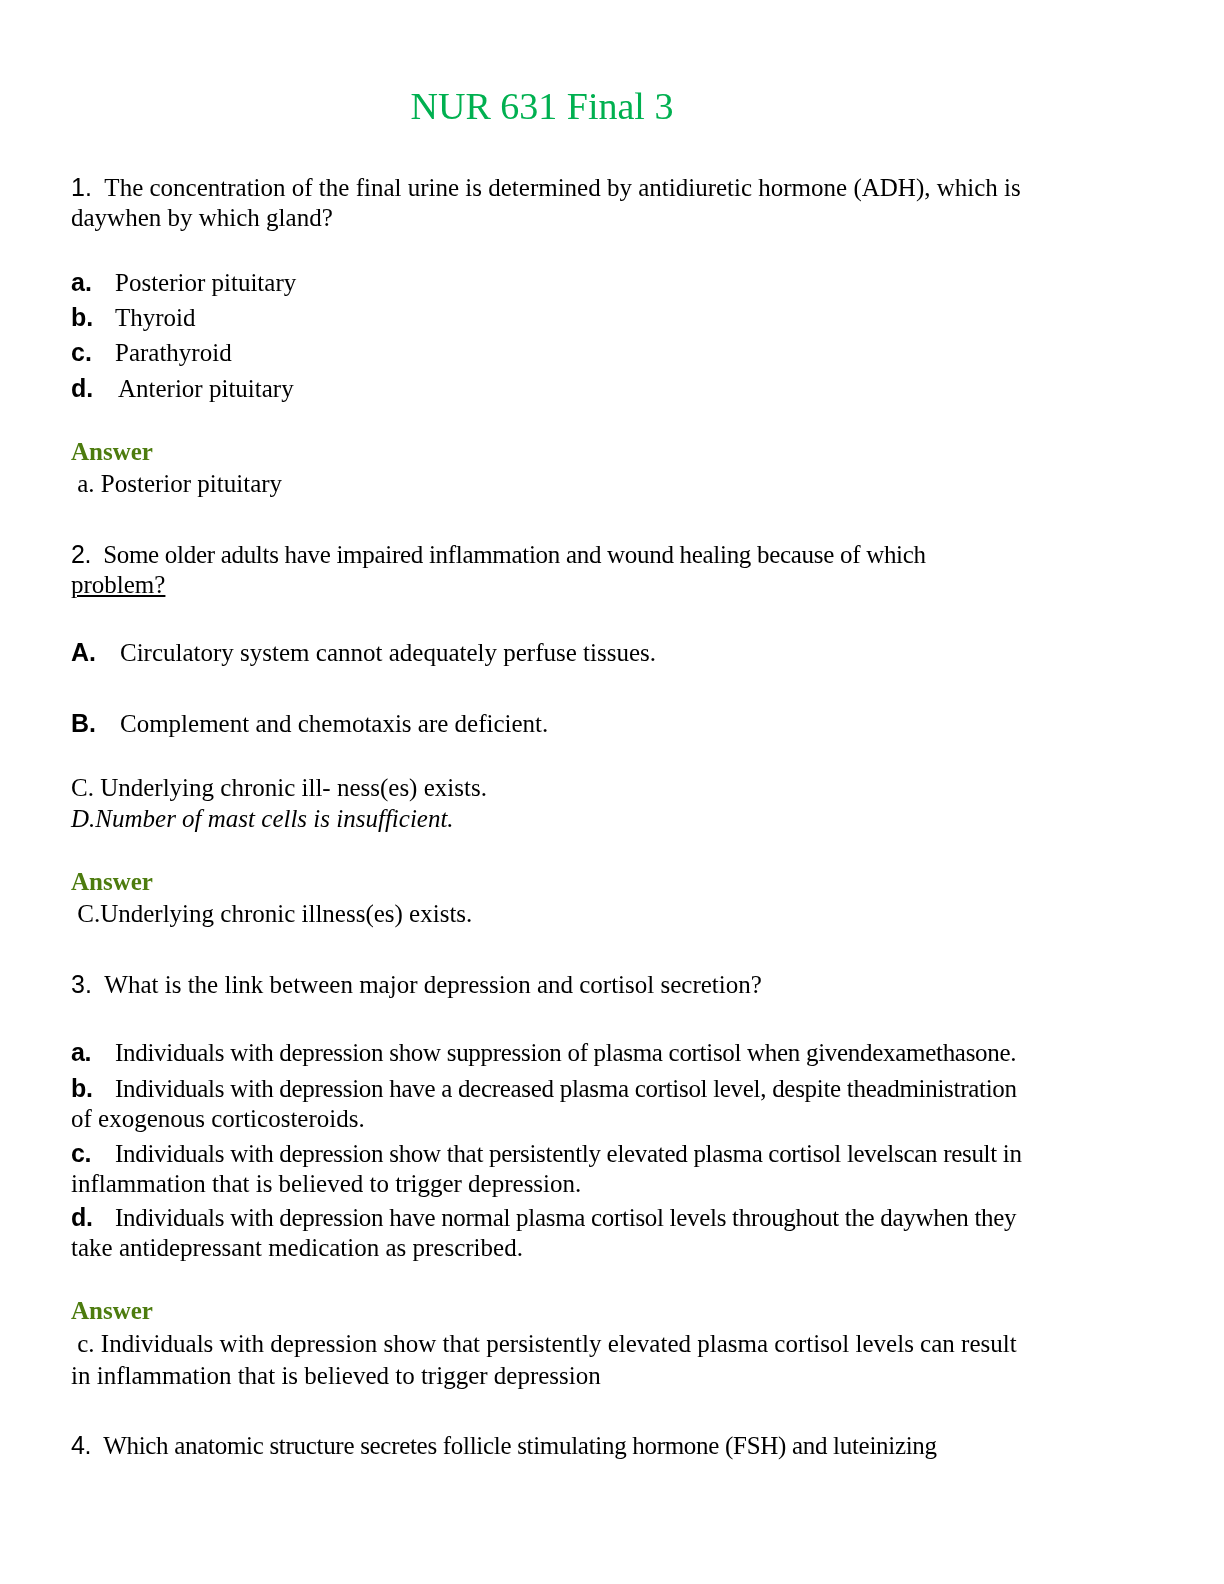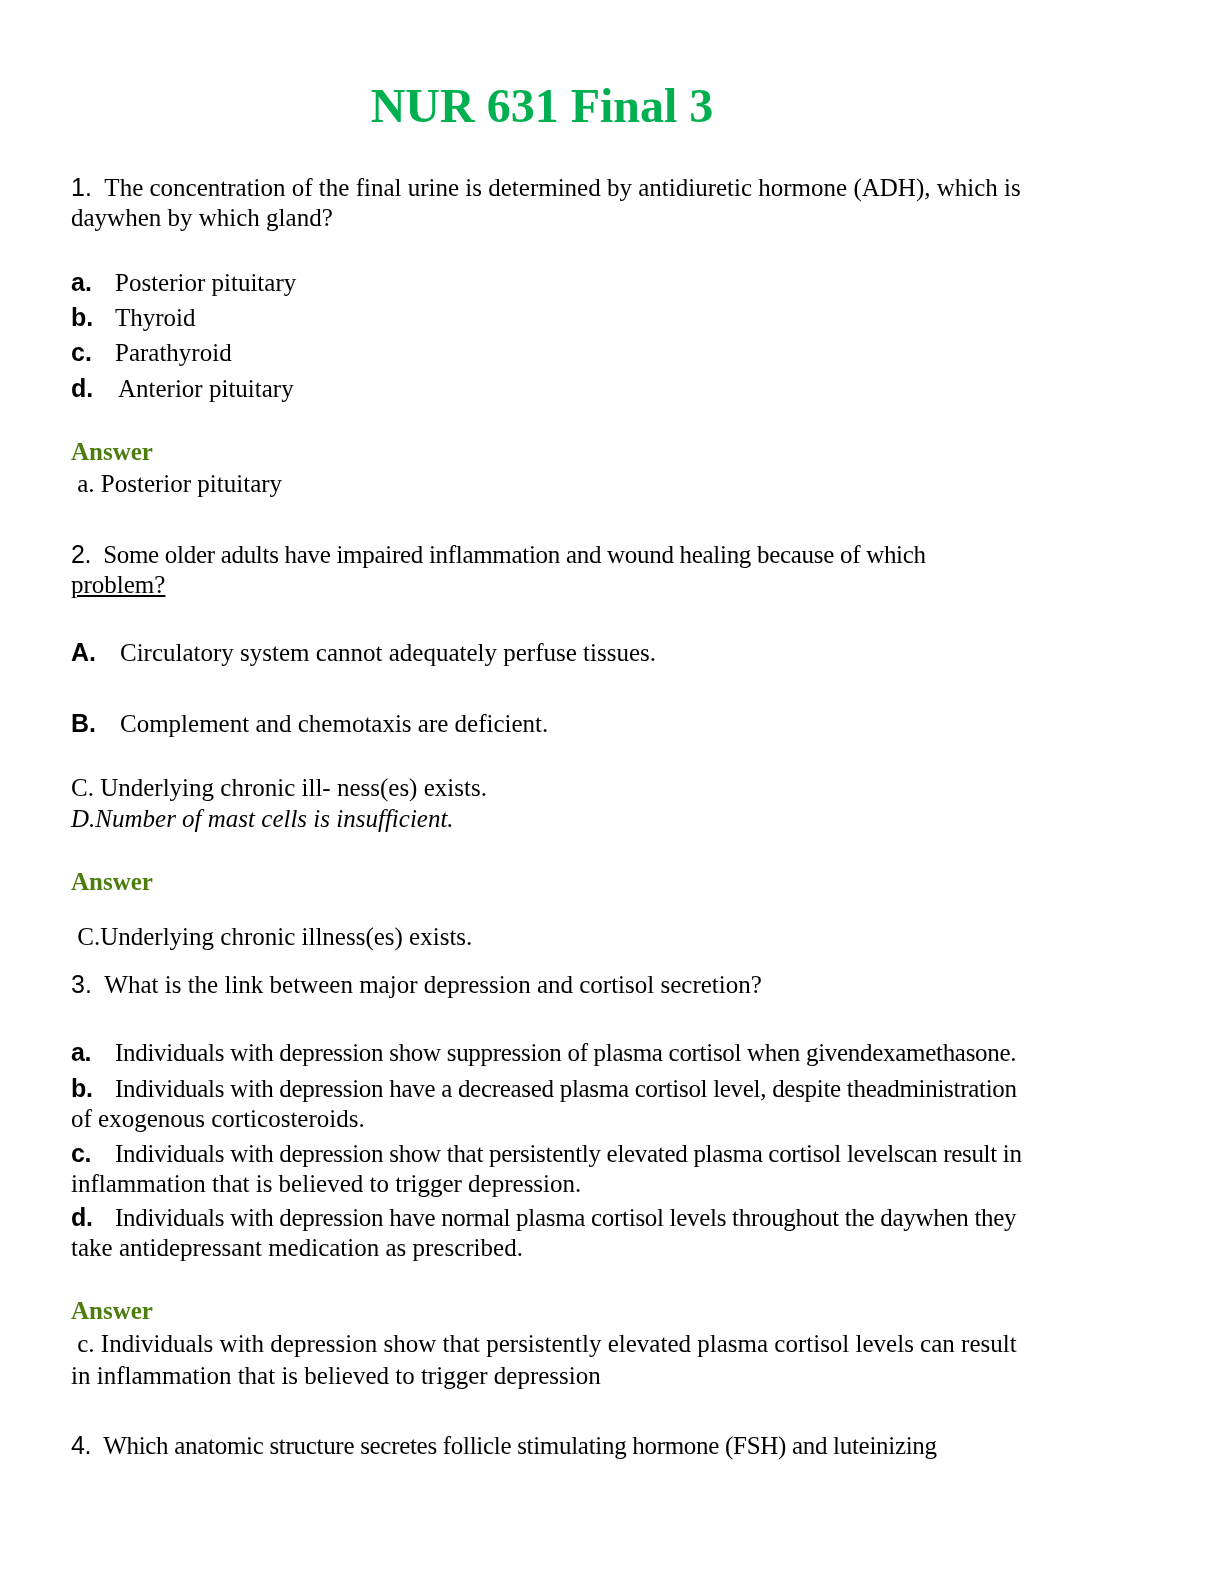--- a/index.html
+++ b/index.html
@@ -1,21 +1,21 @@
 <!DOCTYPE html>
 <html><head>
 <meta charset="utf-8">
 <style>
   html, body { margin:0; padding:0; background:#ffffff; }
   body { width:1224px; height:1584px; position:relative; overflow:hidden; }
   .serif { font-family: "Liberation Serif", "DejaVu Serif", serif; color:#000; }
   .line { position:absolute; left:71px; font-size:25px; line-height:32px; white-space:nowrap; }
   .title { position:absolute; top:76px; left:0; width:1084px; text-align:center;
-           font-family:"Liberation Serif","DejaVu Serif",serif; font-weight:bold;
-           font-size:48px; color:#00b050; line-height:60px; }
+           font-family:"Liberation Serif","DejaVu Serif",serif; font-weight:normal;
+           font-size:38px; color:#00b050; line-height:60px; }
   .num { font-family:"Liberation Sans","DejaVu Sans",sans-serif; font-size:25px; }
   .lbl { font-family:"Liberation Sans","DejaVu Sans",sans-serif; font-weight:bold; font-size:25px; display:inline-block; width:44px; }
   .lblA { width:49px; }
   .answer { font-weight:bold; color:#4d7c0f; }
   .cond { letter-spacing:-0.3px; }
 </style>
 </head>
 <body>
 
 <div>
@@ -42,21 +42,21 @@
       <span class="num">2.</span>&nbsp;&nbsp;<span>Some older adults have impaired inflammation and wound healing because of which</span>
     </div>
     <div class="line serif" style="top:569px;text-decoration:underline;">problem?</div>
 
     <div class="line serif" style="top:636px;"><span class="lbl lblA">A.</span><span>Circulatory system cannot adequately perfuse tissues.</span></div>
     <div class="line serif" style="top:707px;"><span class="lbl lblA">B.</span><span>Complement and chemotaxis are deficient.</span></div>
     <div class="line serif" style="top:772px;">C. Underlying chronic ill- ness(es) exists.</div>
     <div class="line serif" style="top:803px;font-style:italic;">D.Number of mast cells is insufficient.</div>
 
     <div class="line serif answer" style="top:866px;">Answer</div>
-    <div class="line serif" style="top:898px; white-space:pre;margin-top:23px;"> C.Underlying chronic illness(es) exists.</div>
+    <div class="line serif" style="top:898px; white-space:pre;"> C.Underlying chronic illness(es) exists.</div>
   </div>
 
   <div>
     <div class="line serif" style="top:968px;">
       <span class="num">3.</span>&nbsp;&nbsp;<span>What is the link between major depression and cortisol secretion?</span>
     </div>
 
     <div class="line serif cond" style="top:1036px;"><span class="lbl">a.</span><span>Individuals with depression show suppression of plasma cortisol when givendexamethasone.</span></div>
     <div class="line serif cond" style="top:1072px;"><span class="lbl">b.</span><span>Individuals with depression have a decreased plasma cortisol level, despite theadministration</span></div>
     <div class="line serif" style="top:1103px;">of exogenous corticosteroids.</div>

